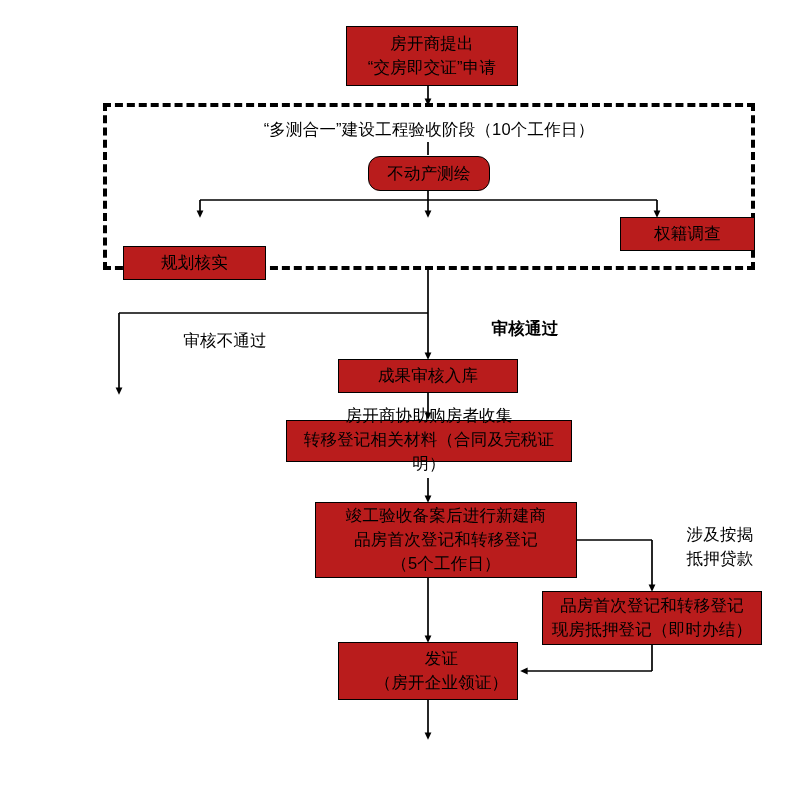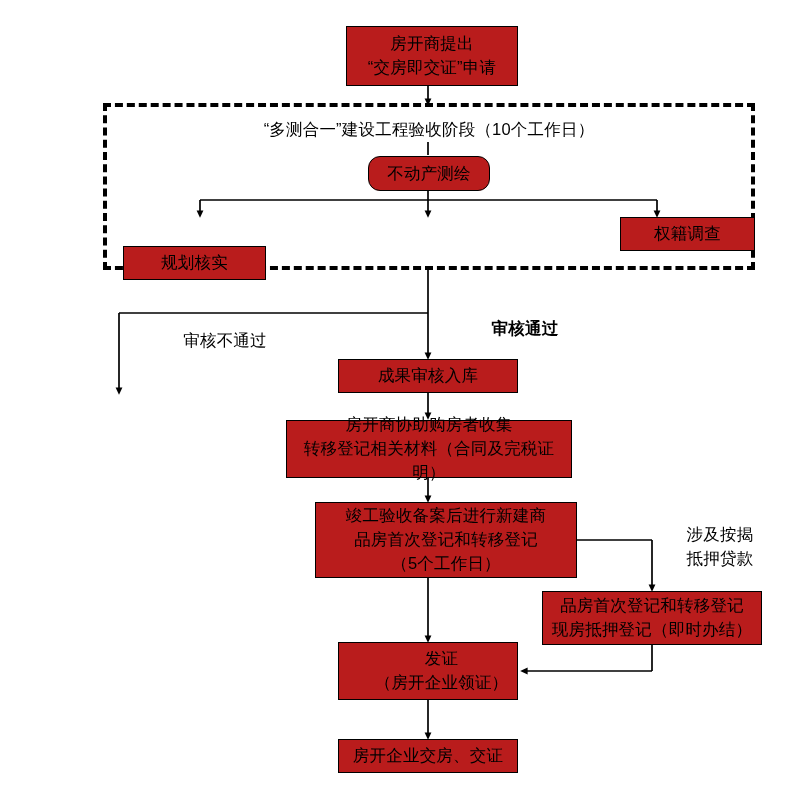--- a/index.html
+++ b/index.html
@@ -123,34 +123,33 @@
   <div class="node-box" style="left:368px; top:156px; width:122px; height:35px;border-radius:12px;">不动产测绘</div>
 
   <div class="node-box" style="left:123px; top:217px; width:143px; height:34px;margin-top:29px;">规划核实</div>
 
 
   <div class="node-box" style="left:620px; top:217px; width:135px; height:34px;">权籍调查</div>
 
   <div class="node-box" style="left:338px; top:359px; width:180px; height:34px;">成果审核入库</div>
 
 
-  <div class="node-box" style="left:286px; top:420px; width:286px; height:58px;">房开商协助购房者收集
+  <div class="node-box" style="left:286px; top:420px; width:286px; height:42px;font-family:Liberation Mono, monospace;">房开商协助购房者收集
 转移登记相关材料（合同及完税证明）</div>
 
   <div class="node-box" style="left:315px; top:502px; width:262px; height:76px;">竣工验收备案后进行新建商
 品房首次登记和转移登记
 （5个工作日）</div>
 
   <div class="node-box" style="left:542px; top:591px; width:220px; height:54px;">品房首次登记和转移登记
 现房抵押登记（即时办结）</div>
 
   <div class="node-box" style="left:338px; top:642px; width:180px; height:58px;padding-left:31px;">发证
 （房开企业领证）</div>
 
-  <div class="node-box" style="left:338px; top:739px; width:180px; height:34px;">房开企业交房、交证</div>
 
   <div class="free-label" style="left:165px; top:329px; width:120px;">审核不通过</div>
 
   <div class="free-label" style="left:470px; top:317px; width:110px;font-weight:bold;">审核通过</div>
 
   <div class="free-label" style="left:670px; top:523px; width:100px; text-align:center;">涉及按揭
 抵押贷款</div>
 
 </div>
 

